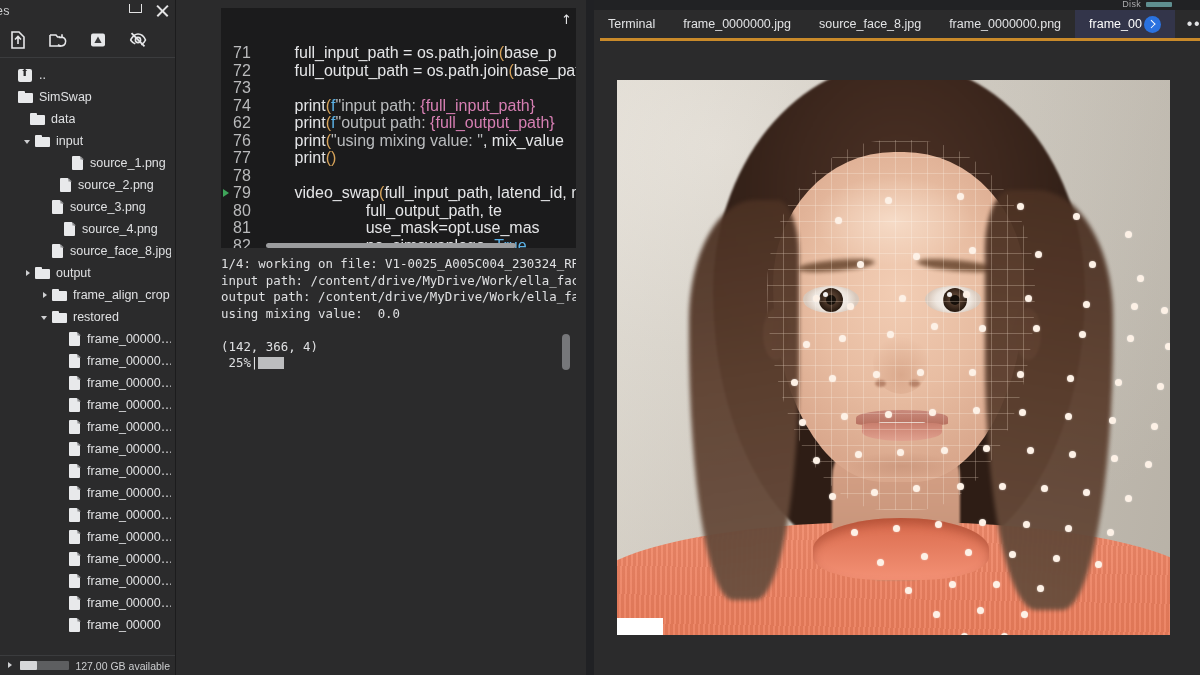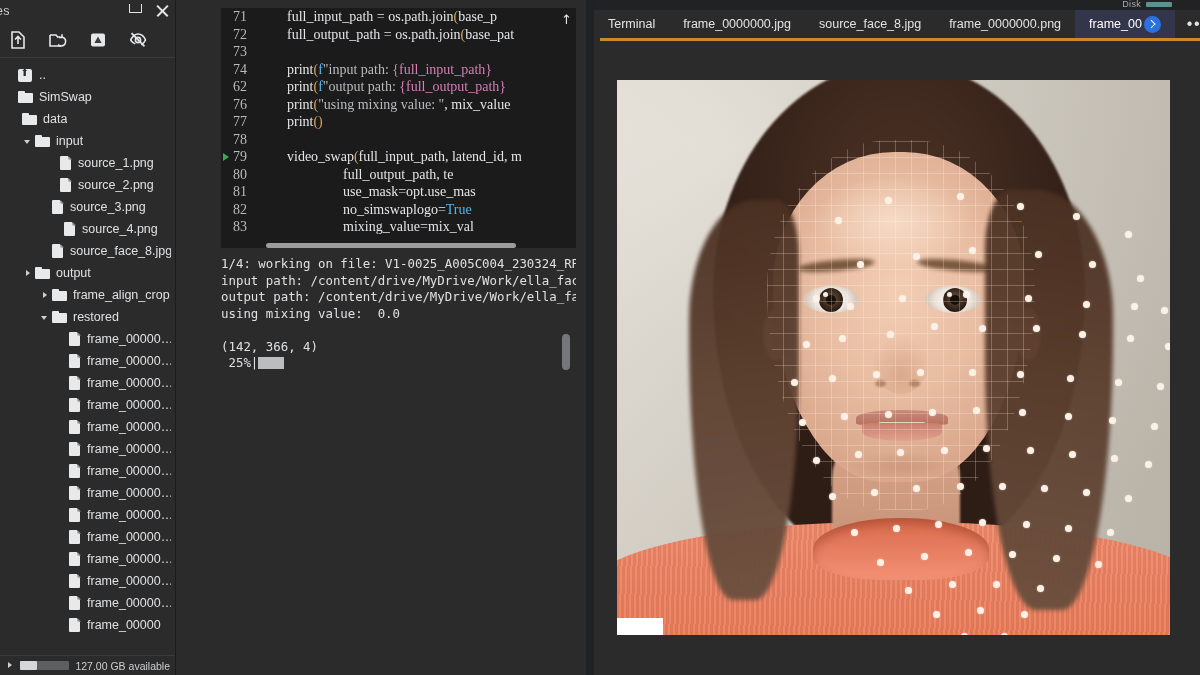--- a/index.html
+++ b/index.html
@@ -105,21 +105,21 @@
 
   
   .center {
     position: absolute; left: 176px; top: 0; width: 414px; height: 675px;
     background: #2b2b2c;
   }
   .code-pane {
     position: absolute; left: 45px; top: 8px; right: 14px; height: 240px;
     background: #1b1b1c; overflow: hidden;
   }
-  .code-rows { font-family: Liberation Serif, serif; font-size: 14px; line-height: 17.5px; }
+  .code-rows { font-family: Liberation Sans, sans-serif; font-size: 16px; line-height: 17.5px; margin-top: 36px; }
   .code-row { display: flex; height: 17.5px; white-space: pre; }
   .ln {
     width: 38px; min-width: 38px; text-align: left; padding-left: 12px;
     color: #b9babc; position: relative;
   }
   .ln.marked::before {
     content: ""; position: absolute; left: 2px; top: 4.5px;
     border-left: 6px solid #3ea55a; border-top: 4.5px solid transparent;
     border-bottom: 4.5px solid transparent;
   }
@@ -378,31 +378,31 @@
         <div class="tree-row" style="padding-left: 4px;">
           <span class="caret"></span>
           <span class="ico-up"></span>
           <span class="tree-label">..</span>
         </div>
         <div class="tree-row" style="padding-left: 4px;">
           <span class="caret"></span>
           <span class="ico-folder"></span>
           <span class="tree-label">SimSwap</span>
         </div>
-        <div class="tree-row" style="padding-left: 8px;">
+        <div class="tree-row" style="padding-left: 16px;">
           <span class="caret"></span>
           <span class="ico-folder"></span>
           <span class="tree-label">data</span>
         </div>
         <div class="tree-row" style="padding-left: 21px;">
           <span class="caret open"></span>
           <span class="ico-folder"></span>
           <span class="tree-label">input</span>
         </div>
-        <div class="tree-row" style="padding-left: 30px; margin-left: 16px;">
+        <div class="tree-row" style="padding-left: 58px;">
           <span class="caret"></span>
           <span class="ico-file"></span>
           <span class="tree-label">source_1.png</span>
         </div>
         <div class="tree-row" style="padding-left: 46px;">
           <span class="caret"></span>
           <span class="ico-file"></span>
           <span class="tree-label">source_2.png</span>
         </div>
         <div class="tree-row" style="padding-left: 38px;">

